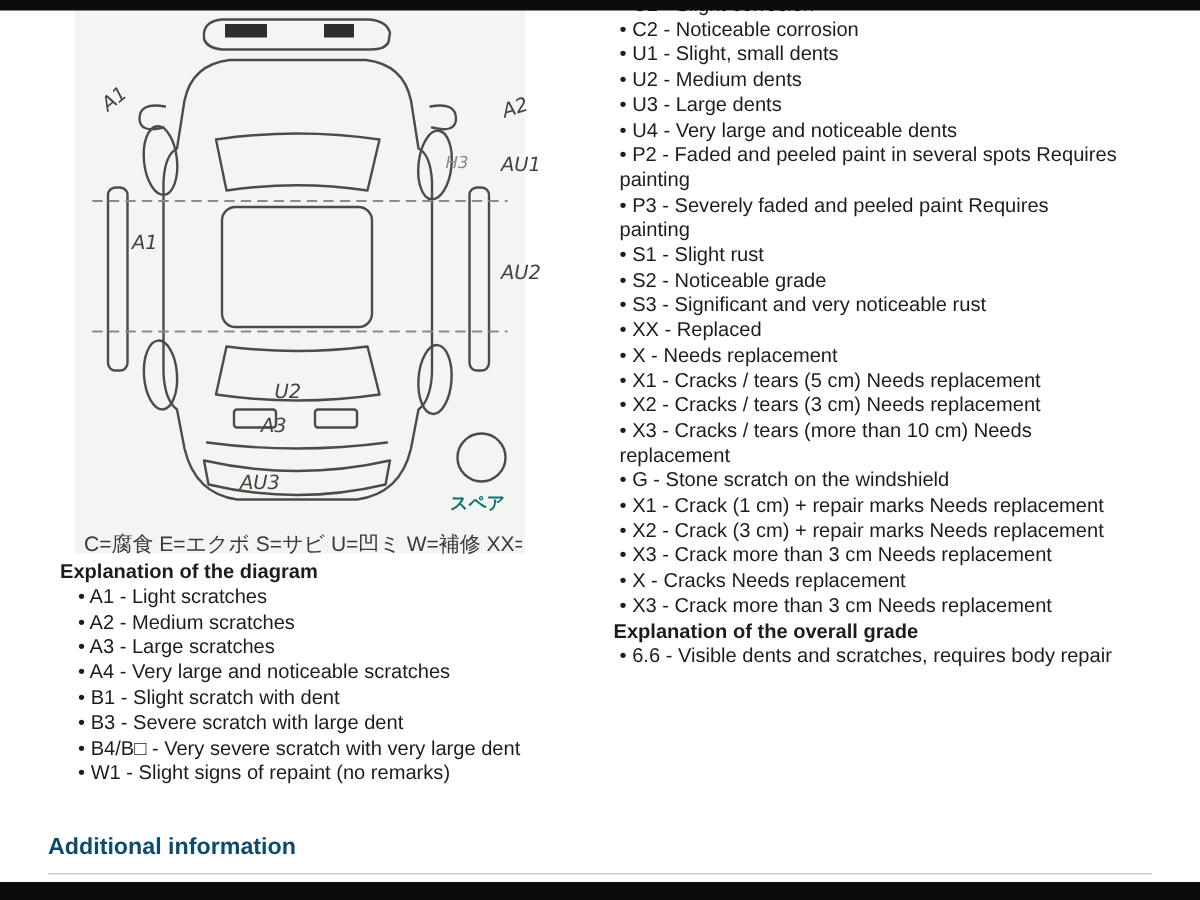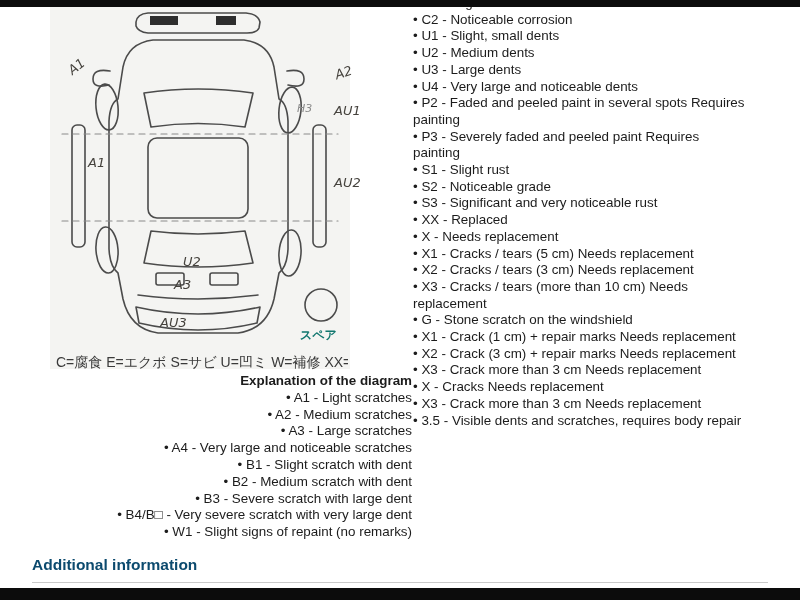--- a/index.html
+++ b/index.html
@@ -33,21 +33,21 @@
     font-size: 12px; font-weight: bold; color: #0f766e;
   }
   .diagram-caption {
     position: absolute; left: 6px; top: 347px; width: 292px;
     font-size: 14px; color: #3a3a3a; white-space: nowrap; overflow: hidden;
   }
 
   
   .legend-panel {
     position: absolute; left: 40px; top: 373px; width: 372px;
-    font-size: 13.4px; line-height: 16.8px; text-align: right;
+    font-size: 13.4px; line-height: 16.8px;
   }
   .codes-panel {
     position: absolute; left: 409px; top: -5px; width: 340px;
     font-size: 13.4px; line-height: 16.7px;
   }
   h2.inline-heading {
     margin: 0; font-size: 13.4px; font-weight: bold; line-height: 16.8px;
   }
   ul.plain { margin: 0; padding: 0 0 0 12px; list-style: none; }
   .codes-panel ul.plain { padding-left: 4px; }
@@ -118,21 +118,20 @@
 </div>
 
 <section class="legend-panel">
   <h2 class="inline-heading">Explanation of the diagram</h2>
   <ul class="plain">
     <li>A1 - Light scratches</li>
     <li>A2 - Medium scratches</li>
     <li>A3 - Large scratches</li>
     <li>A4 - Very large and noticeable scratches</li>
     <li>B1 - Slight scratch with dent</li>
-    <li>B2 - Medium scratch with dent</li>
     <li>B3 - Severe scratch with large dent</li>
     <li>B4/B□ - Very severe scratch with very large dent</li>
     <li>W1 - Slight signs of repaint (no remarks)</li>
   </ul>
 </section>
 
 <section class="codes-panel">
   <ul class="plain">
     <li>C1 - Slight corrosion</li>
     <li>C2 - Noticeable corrosion</li>
@@ -150,22 +149,23 @@
     <li>X1 - Cracks / tears (5 cm) Needs replacement</li>
     <li>X2 - Cracks / tears (3 cm) Needs replacement</li>
     <li>X3 - Cracks / tears (more than 10 cm) Needs replacement</li>
     <li>G - Stone scratch on the windshield</li>
     <li>X1 - Crack (1 cm) + repair marks Needs replacement</li>
     <li>X2 - Crack (3 cm) + repair marks Needs replacement</li>
     <li>X3 - Crack more than 3 cm Needs replacement</li>
     <li>X - Cracks Needs replacement</li>
     <li>X3 - Crack more than 3 cm Needs replacement</li>
   </ul>
+  <h2 class="inline-heading">Explanation of the overall grade</h2>
   <ul class="plain">
-    <li>3.5 - Visible dents and scratches, requires body repair</li>
+    <li>6.6 - Visible dents and scratches, requires body repair</li>
   </ul>
 </section>
 
 <div class="footer-heading">Additional information</div>
 <div class="divider"></div>
 
 <div class="bar bar-top"></div>
 <div class="bar bar-bottom"></div>
 
 </body></html>

